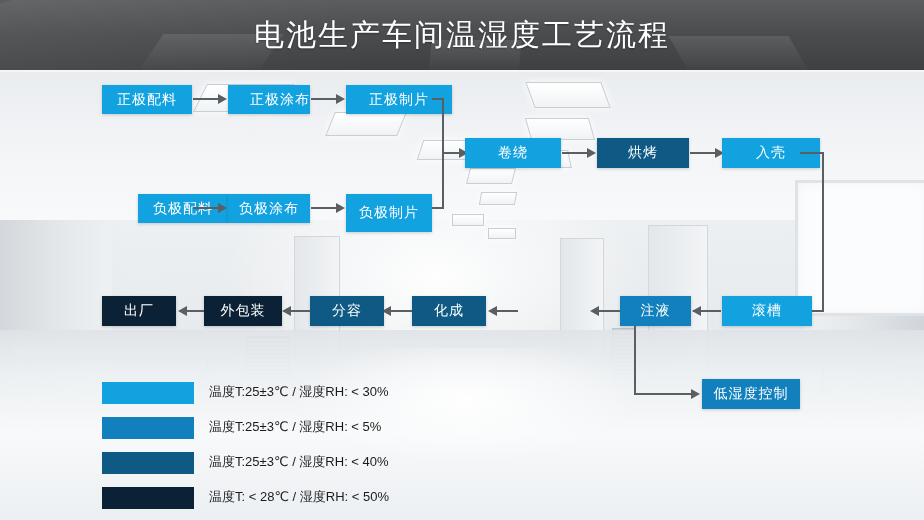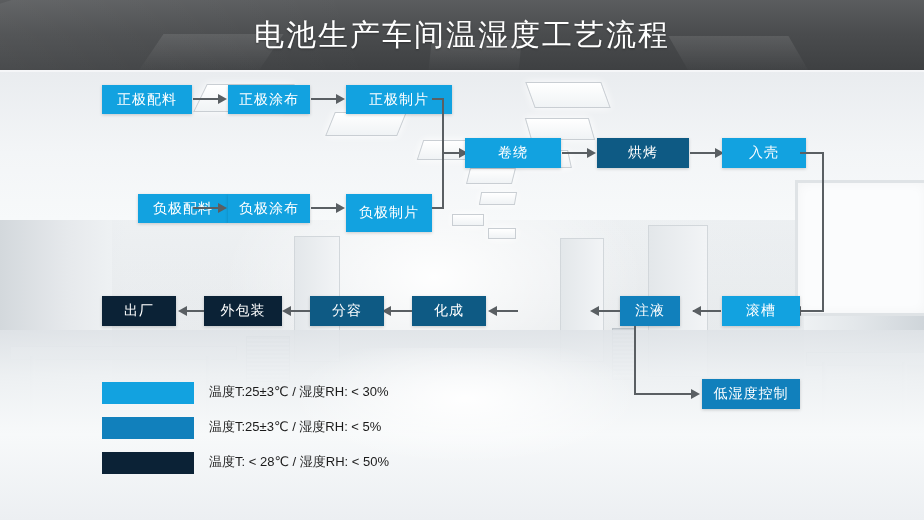--- a/index.html
+++ b/index.html
@@ -107,21 +107,21 @@
     <div class="title">电池生产车间温湿度工艺流程</div>
   </div>
   <div class="hdr-line"></div>
 
   <div class="box" style="left:102px;top:85px;width:90px;height:29px;background:#12a2e0;">
     <span>正极配料</span>
     </div>
   <div class="conn" style="left:193px;top:98px;width:26px;height:2px;"></div>
   <div class="arrow arr-r" style="left:218px;top:94px;"></div>
 
-  <div class="box" style="left:228px;top:85px;width:82px;height:29px;background:#12a2e0;">
+  <div class="box" style="left:228px;top:85px;width:82px;height:29px;background:#12a2e0;justify-content:flex-end;">
     <span>正极涂布</span>
     </div>
   <div class="conn" style="left:311px;top:98px;width:26px;height:2px;"></div>
   <div class="arrow arr-r" style="left:336px;top:94px;"></div>
 
   <div class="box" style="left:346px;top:85px;width:106px;height:29px;background:#12a2e0;">
     <span>正极制片</span>
     </div>
 
   <div class="box" style="left:102px;top:194px;width:90px;height:29px;background:#12a2e0;margin-left:36px;">
@@ -151,36 +151,36 @@
     </div>
   <div class="conn" style="left:562px;top:152px;width:26px;height:2px;"></div>
   <div class="arrow arr-r" style="left:587px;top:148px;"></div>
 
   <div class="box" style="left:597px;top:138px;width:92px;height:30px;background:#0e5a84;">
     <span>烘烤</span>
     </div>
   <div class="conn" style="left:690px;top:152px;width:26px;height:2px;"></div>
   <div class="arrow arr-r" style="left:715px;top:148px;"></div>
 
-  <div class="box" style="left:722px;top:138px;width:84px;height:30px;background:#12a2e0;">
+  <div class="box" style="left:722px;top:138px;width:98px;height:30px;background:#12a2e0;">
     <span>入壳</span>
     </div>
 
   <div class="conn" style="left:800px;top:152px;width:24px;height:2px;"></div>
   <div class="conn" style="left:822px;top:152px;width:2px;height:160px;"></div>
   <div class="conn" style="left:800px;top:310px;width:24px;height:2px;"></div>
   <div class="arrow arr-l" style="left:792px;top:306px;"></div>
 
-  <div class="box" style="left:722px;top:296px;width:78px;height:30px;background:#12a2e0;">
+  <div class="box" style="left:722px;top:296px;width:90px;height:30px;background:#12a2e0;">
     <span>滚槽</span>
     </div>
   <div class="conn" style="left:693px;top:310px;width:28px;height:2px;"></div>
   <div class="arrow arr-l" style="left:692px;top:306px;"></div>
 
-  <div class="box" style="left:620px;top:296px;width:60px;height:30px;background:#1180bc;justify-content:center;">
+  <div class="box" style="left:620px;top:296px;width:71px;height:30px;background:#1180bc;justify-content:center;">
     <span>注液</span>
     </div>
   <div class="conn" style="left:592px;top:310px;width:28px;height:2px;"></div>
   <div class="arrow arr-l" style="left:590px;top:306px;"></div>
 
   <div class="conn" style="left:490px;top:310px;width:28px;height:2px;"></div>
   <div class="arrow arr-l" style="left:488px;top:306px;"></div>
 
   <div class="box" style="left:412px;top:296px;width:74px;height:30px;background:#0e5a84;">
     <span>化成</span>
@@ -215,18 +215,22 @@
   <div class="legend">
     <div class="lg-row">
       <div class="lg-sw" style="background:#12a2e0;"></div>
       <div class="lg-tx">温度T:25±3℃  /  湿度RH: &lt; 30%</div>
     </div>
     <div class="lg-row">
       <div class="lg-sw" style="background:#1180bc;"></div>
       <div class="lg-tx">温度T:25±3℃  /  湿度RH: &lt; 5%</div>
     </div>
     <div class="lg-row">
+      <div class="lg-sw" style="background:#0e5a84;"></div>
+      <div class="lg-tx">温度T:25±3℃  /  湿度RH: &lt; 40%</div>
+    </div>
+    <div class="lg-row">
       <div class="lg-sw" style="background:#0b2236;"></div>
       <div class="lg-tx">温度T: &lt; 28℃  /  湿度RH: &lt; 50%</div>
     </div>
   </div>
 
 </div>
 
 </body></html>

